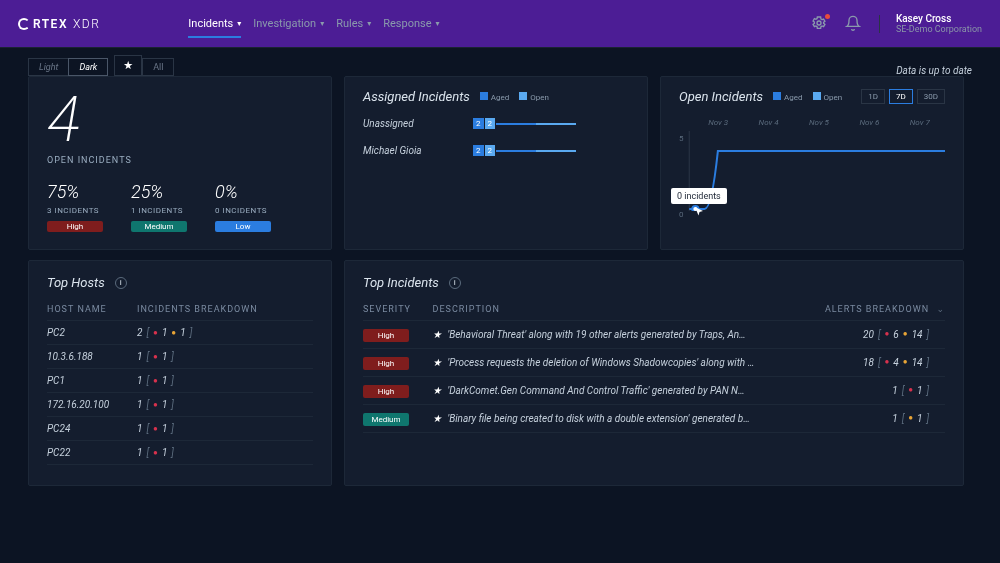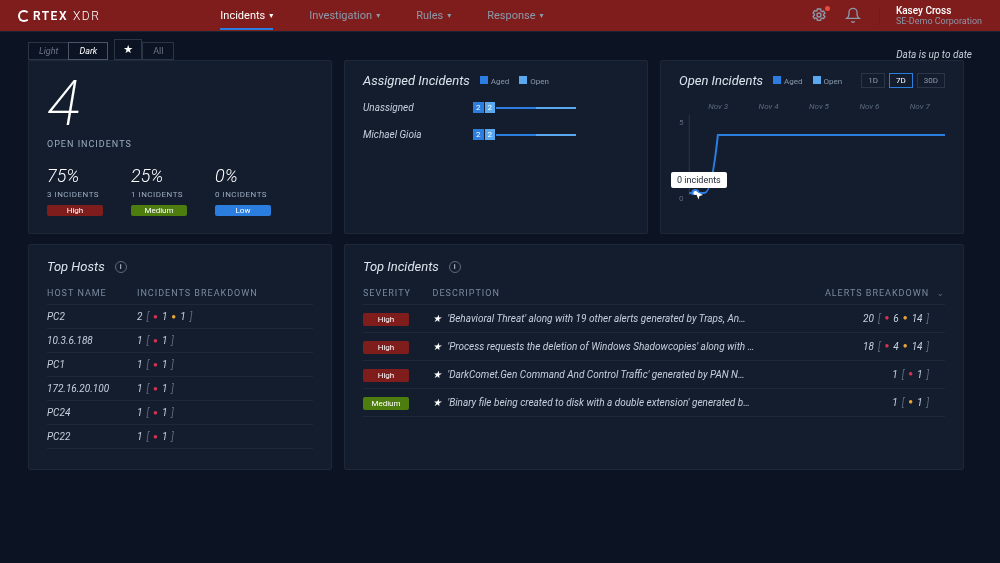--- a/index.html
+++ b/index.html
@@ -1,21 +1,21 @@
 <!DOCTYPE html>
 <html><head>
 <meta charset="utf-8">
 <style>
 *{margin:0;padding:0;box-sizing:border-box;font-family:-apple-system,BlinkMacSystemFont,"Segoe UI",Roboto,sans-serif}
 body{background:#0c1423;color:#c5d0dc;width:1000px;height:563px;overflow:hidden;font-size:11px}
-.topbar{height:32px;background:#7f1d1d;display:flex;align-items:center;padding:0 18px;border-bottom:1px solid #1a2332}
+.topbar{height:48px;background:#4c1d95;display:flex;align-items:center;padding:0 18px;border-bottom:1px solid #1a2332}
 .logo{color:#fff;font-weight:600;font-size:12px;letter-spacing:1.5px;display:flex;align-items:center;gap:2px}
 .logo-c{width:12px;height:12px;border:2px solid #fff;border-radius:50%;border-right-color:transparent;display:inline-block;margin-right:1px}
 .logo-xdr{font-weight:300;margin-left:3px}
-.nav{display:flex;gap:36px;margin-left:120px}
+.nav{display:flex;gap:12px;margin-left:88px}
 .nav-item{color:#8a9aac;font-size:11px;cursor:pointer;display:flex;align-items:center;gap:4px}
 .nav-item.active{color:#fff;border-bottom:2px solid #2b7de0;padding-bottom:6px;margin-bottom:-8px}
 .nav-chev{font-size:8px}
 .topbar-right{margin-left:auto;display:flex;align-items:center;gap:16px}
 .icon-btn{width:18px;height:18px;cursor:pointer;position:relative;color:#8a9aac}
 .dot-notif{position:absolute;top:-1px;right:-1px;width:5px;height:5px;background:#e74c3c;border-radius:50%}
 .user-block{display:flex;flex-direction:column;color:#fff;font-size:10px}
 .user-name{font-weight:500}
 .user-org{color:#8a95a8;font-size:9px}
 .toolbar{height:28px;display:flex;align-items:flex-end;padding:0 28px;gap:0}
@@ -29,21 +29,21 @@
 .card{background:#141d2e;border:1px solid #1d2838;border-radius:2px}
 .c1{width:304px;height:174px;padding:12px 18px;display:flex;flex-direction:column}
 .big-num{font-size:62px;font-weight:200;color:#fff;font-style:italic;line-height:1}
 .open-lbl{font-size:9px;letter-spacing:1px;color:#9aadc0;margin-top:4px}
 .sev-row{display:flex;gap:28px;margin-top:16px}
 .sev-item{display:flex;flex-direction:column;gap:4px}
 .sev-pct{font-size:18px;color:#fff;font-style:italic;font-weight:300}
 .sev-count{font-size:8px;letter-spacing:0.5px;color:#9aadc0}
 .sev-badge{padding:1px 0;font-size:8px;text-align:center;border-radius:2px;color:#fff;width:56px;margin-top:2px}
 .badge-high{background:#7f1d1d}
-.badge-med{background:#4d7c0f}
+.badge-med{background:#0f766e}
 .badge-low{background:#2b7de0}
 .c2{width:304px;height:174px;padding:12px 18px}
 .card-title{font-size:13px;font-style:italic;color:#dbe4ed;margin-bottom:14px;display:flex;align-items:center;gap:10px}
 .legend{display:flex;gap:10px;font-size:8px;font-style:normal;color:#8a9aac;align-items:flex-end}
 .leg-sq{width:8px;height:8px;display:inline-block;margin-right:3px}
 .leg-aged{background:#2b7de0}
 .leg-open{background:#5aa9f0}
 .assign-row{display:flex;align-items:center;gap:10px;margin-bottom:16px;font-size:10px}
 .assign-name{width:100px;font-style:italic;color:#c5d0dc}
 .assign-bar{display:flex;align-items:center}

